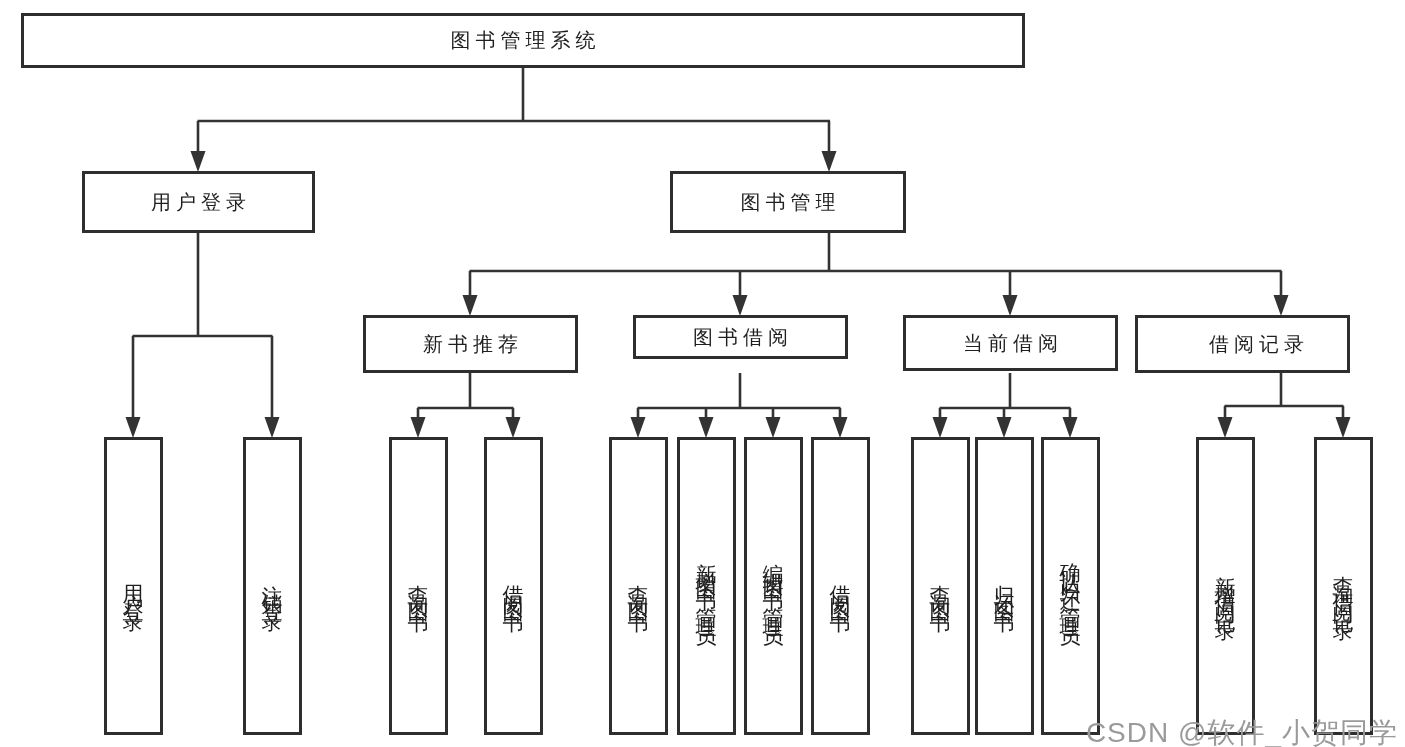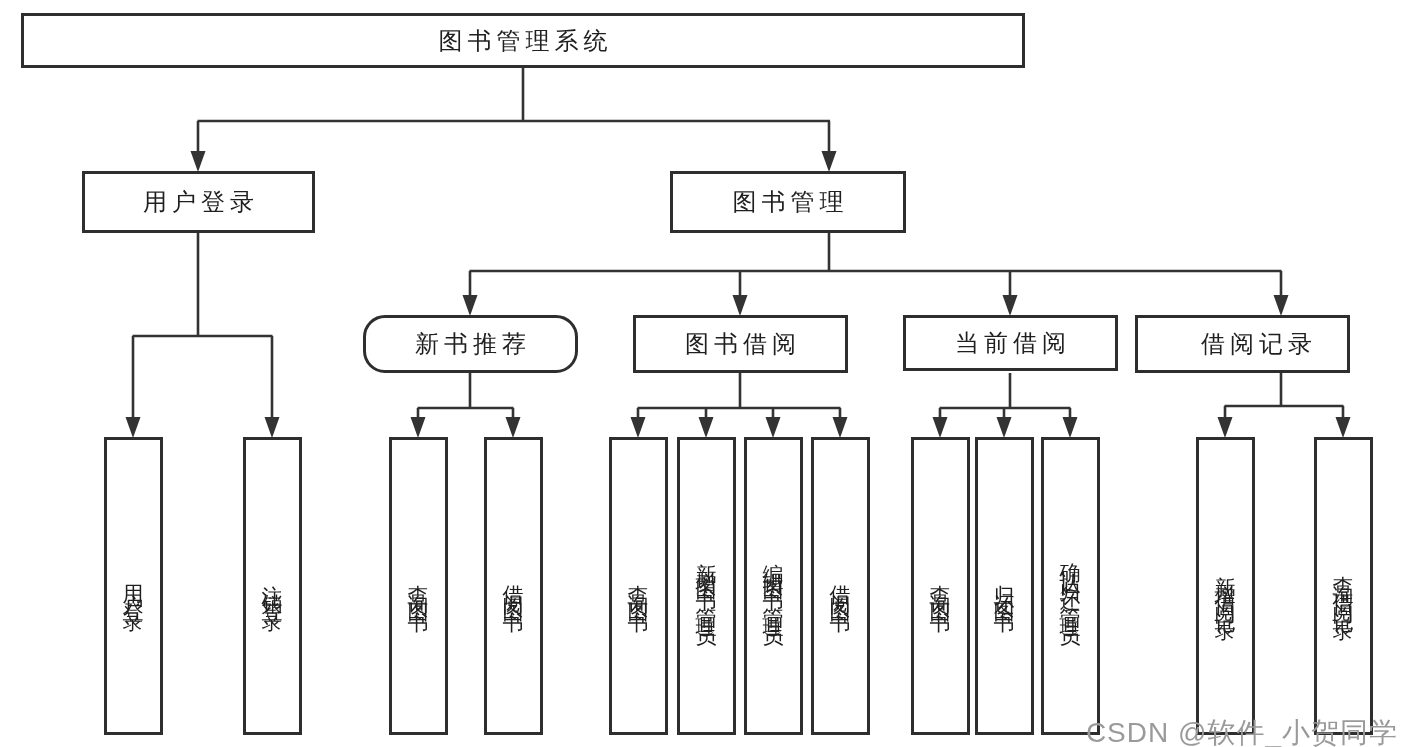--- a/index.html
+++ b/index.html
@@ -21,21 +21,21 @@
   }
 
   .node {
     position: absolute;
     background: #ffffff;
     border: 3px solid #2e2e2e;
     display: flex;
     align-items: center;
     justify-content: center;
     color: #1f1f1f;
-    font-size: 24px;
+    font-size: 20px;
     letter-spacing: 5px;
     text-indent: 5px; 
     white-space: nowrap;
   }
 
   .leaf {
     writing-mode: vertical-rl;
     text-orientation: mixed;
     font-size: 21px;
     letter-spacing: 9px;
@@ -89,22 +89,22 @@
       <polygon points="1225,438 1217.5,417 1232.5,417"></polygon>
       <polygon points="1343,438 1335.5,417 1350.5,417"></polygon>
     </g>
   </svg>
 
   <div class="node" style="left:21px; top:13px; width:1004px; height:55px;">图书管理系统</div>
 
   <div class="node" style="left:82px; top:171px; width:233px; height:62px;">用户登录</div>
   <div class="node" style="left:670px; top:171px; width:236px; height:62px;">图书管理</div>
 
-  <div class="node" style="left:363px; top:315px; width:215px; height:58px;border-radius:22px;">新书推荐</div>
-  <div class="node" style="left:633px; top:315px; width:215px; height:58px;">图书借阅</div>
+  <div class="node" style="left:363px; top:315px; width:215px; height:58px;">新书推荐</div>
+  <div class="node" style="left:633px; top:315px; width:215px; height:44px;">图书借阅</div>
   <div class="node" style="left:903px; top:315px; width:215px; height:56px;">当前借阅</div>
   <div class="node" style="left:1135px; top:315px; width:215px; height:58px;padding-left:28px;">借阅记录</div>
 
   <div class="node leaf" style="left:104px; top:437px; width:59px; height:298px;">用户登录</div>
   <div class="node leaf" style="left:243px; top:437px; width:59px; height:298px;">注销登录</div>
 
   <div class="node leaf" style="left:389px; top:437px; width:59px; height:298px;">查询图书</div>
   <div class="node leaf" style="left:484px; top:437px; width:59px; height:298px;">借阅图书</div>
 
   <div class="node leaf" style="left:609px; top:437px; width:59px; height:298px;">查询图书</div>

